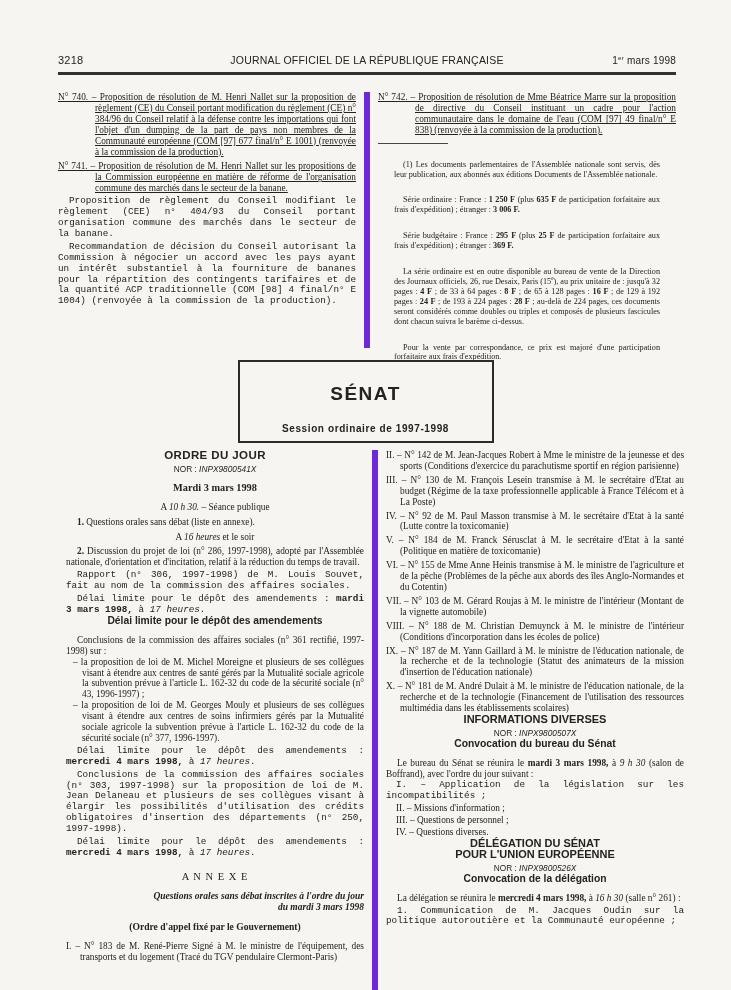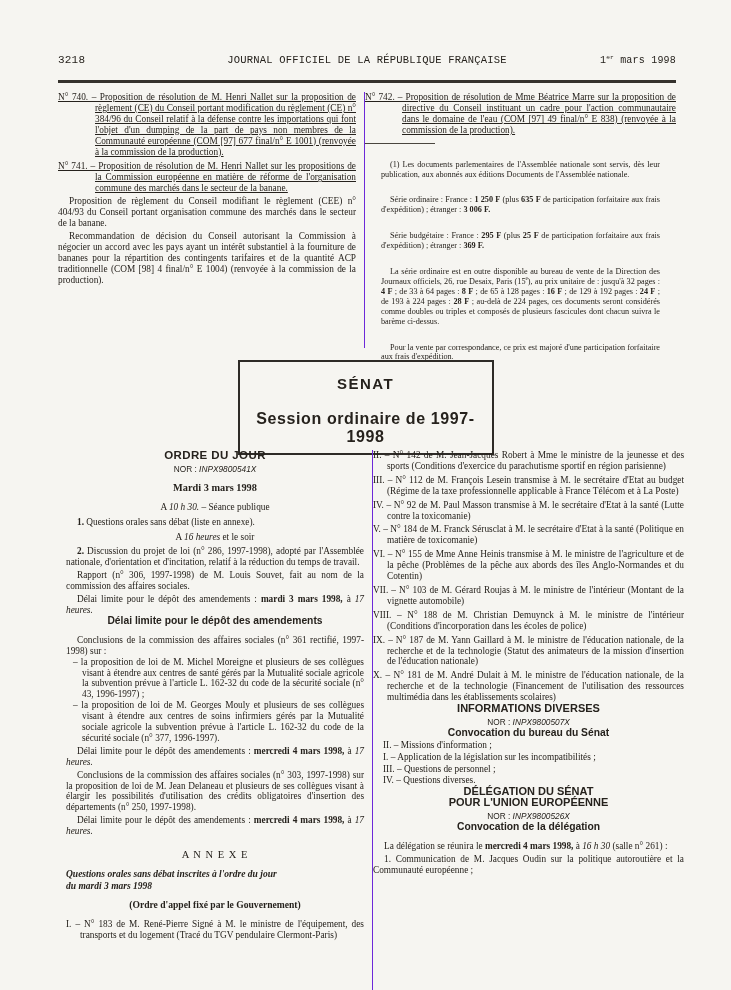--- a/index.html
+++ b/index.html
@@ -12,72 +12,72 @@
   }
   
   .s-b{font-weight:700;}
   .s-i{font-style:italic;}
   .s-p{vertical-align:super;font-size:0.62em;line-height:0;}
 
   
   .header{
     position:absolute;top:54px;left:58px;width:618px;
     display:flex;align-items:baseline;
-    padding-bottom:14px;border-bottom:3px solid #35322d;
-    font-family:Liberation Mono, monospace;
+    padding-bottom:6px;border-bottom:3px solid #35322d;
+    font-family:Liberation Sans, sans-serif;
     font-size:10.5px;letter-spacing:.2px;
   }
   .header .hl{flex:1;text-align:left;font-size:11px;}
   .header .hc{flex:3;text-align:center;}
   .header .hr{flex:1;text-align:right;font-size:10px;}
 
   
   .cols{position:absolute;left:58px;width:618px;display:flex;align-items:stretch;}
   .top-cols{top:92px;height:256px;}
   .bottom-cols{top:450px;height:560px;overflow:hidden;margin-left:8px;}
   .col{box-sizing:border-box;font-size:9.3px;line-height:10.9px;text-align:justify;}
   .col-l{width:306px;padding-right:8px;}
-  .col-r{flex:1;border-left:1px solid #6d28d9;}
+  .col-r{flex:1;border-left:6px solid #6d28d9;padding-left:8px;}
 
   p{margin:0;}
   .jp{text-indent:11px;}
   .hang{padding-left:37px;text-indent:-37px;text-decoration:underline;}
   .hang-sm{padding-left:14px;text-indent:-14px;}
   .dash{padding-left:16px;text-indent:-9px;}
-  .mt-xs{margin-top:2px;}
+  .mt-xs{margin-top:2px;font-family:Liberation Mono, monospace;}
   .mt-sm{margin-top:4px;}
   .mt-md{margin-top:8px;}
   .mt-lg{margin-top:13px;}
   .mt-xl{margin-top:17px;}
   .center{text-align:center;text-indent:0;}
 
   
   .fn-rule{width:70px;border-top:1px solid #4a463f;margin:7px 0 4px 0;}
   .fn{font-size:8.2px;line-height:9.9px;}
   .fn p{text-indent:9px;margin:16px;}
 
   
   .h-sans{font-family:"Liberation Sans","DejaVu Sans",sans-serif;font-weight:700;text-align:center;margin:0;}
   .h-lg{font-size:11.5px;letter-spacing:.4px;}
   .h-md{font-size:11px;}
   .h-sm{font-size:10.3px;}
   .nor{font-family:"Liberation Sans","DejaVu Sans",sans-serif;font-size:8.3px;text-align:center;margin:3px 0 0 0;}
   .serif-bold{font-weight:700;text-align:center;font-size:10.3px;}
   .annexe-h{text-align:center;font-size:10.5px;letter-spacing:1px;}
-  .annexe-sub{text-align:left;font-weight:700;font-style:italic;font-size:9.5px;line-height:11.5px;}
+  .annexe-sub{text-align:right;font-weight:700;font-style:italic;font-size:9.5px;line-height:11.5px;}
   .annexe-appel{text-align:center;font-weight:700;font-size:9.6px;}
 
   
   .senat-box{
     position:absolute;top:360px;left:50%;transform:translateX(-50%);
     width:256px;border:2px solid #2e2b27;background:transparent;
     text-align:center;padding:5px 4px 7px 4px;box-sizing:border-box;
   }
-  .senat-title{font-family:"Liberation Sans","DejaVu Sans",sans-serif;font-weight:700;font-size:15px;letter-spacing:1.5px;margin:8px;}
-  .senat-sub{font-family:"Liberation Sans","DejaVu Sans",sans-serif;font-weight:700;font-size:16px;letter-spacing:.6px;margin:18px 0 0 0;}
+  .senat-title{font-family:"Liberation Sans","DejaVu Sans",sans-serif;font-weight:700;font-size:19px;letter-spacing:1.5px;margin:16px;}
+  .senat-sub{font-family:"Liberation Sans","DejaVu Sans",sans-serif;font-weight:700;font-size:10px;letter-spacing:.6px;margin:18px 0 0 0;}
 
   .q-item{margin-top:3px;}
   .sub-item{text-indent:10px;margin-top:1px;}
 </style>
 </head>
 <body>
 
 <div class="page">
 
   <div class="header">
@@ -133,34 +133,35 @@
       <p class="jp mt-xs"><span>Délai limite pour le dépôt des amendements : </span><span class="s-b">mercredi 4 mars 1998,</span><span> à </span><span class="s-i">17 heures.</span></p>
 
       <p class="annexe-h mt-lg">A N N E X E</p>
       <p class="annexe-sub mt-md"><span>Questions orales sans débat inscrites à l'ordre du jour</span><br><span>du mardi 3 mars 1998</span></p>
       <p class="annexe-appel mt-md">(Ordre d'appel fixé par le Gouvernement)</p>
       <p class="hang-sm mt-md">I. – N° 183 de M. René-Pierre Signé à M. le ministre de l'équipement, des transports et du logement (Tracé du TGV pendulaire Clermont-Paris)</p>
     </div>
 
     <div class="col col-r">
       <p class="hang-sm">II. – N° 142 de M. Jean-Jacques Robert à Mme le ministre de la jeunesse et des sports (Conditions d'exercice du parachutisme sportif en région parisienne)</p>
-      <p class="hang-sm q-item">III. – N° 112 de M. François Lesein transmise à M. le secrétaire d'Etat au budget (Régime de la taxe professionnelle applicable à France Télécom et à La Poste)</p>
+      <p class="hang-sm q-item">III. – N° 130 de M. François Lesein transmise à M. le secrétaire d'Etat au budget (Régime de la taxe professionnelle applicable à France Télécom et à La Poste)</p>
       <p class="hang-sm q-item">IV. – N° 92 de M. Paul Masson transmise à M. le secrétaire d'Etat à la santé (Lutte contre la toxicomanie)</p>
       <p class="hang-sm q-item">V. – N° 184 de M. Franck Sérusclat à M. le secrétaire d'Etat à la santé (Politique en matière de toxicomanie)</p>
       <p class="hang-sm q-item">VI. – N° 155 de Mme Anne Heinis transmise à M. le ministre de l'agriculture et de la pêche (Problèmes de la pêche aux abords des îles Anglo-Normandes et du Cotentin)</p>
       <p class="hang-sm q-item">VII. – N° 103 de M. Gérard Roujas à M. le ministre de l'intérieur (Montant de la vignette automobile)</p>
       <p class="hang-sm q-item">VIII. – N° 188 de M. Christian Demuynck à M. le ministre de l'intérieur (Conditions d'incorporation dans les écoles de police)</p>
       <p class="hang-sm q-item">IX. – N° 187 de M. Yann Gaillard à M. le ministre de l'éducation nationale, de la recherche et de la technologie (Statut des animateurs de la mission d'insertion de l'éducation nationale)</p>
       <p class="hang-sm q-item">X. – N° 181 de M. André Dulait à M. le ministre de l'éducation nationale, de la recherche et de la technologie (Financement de l'utilisation des ressources multimédia dans les établissements scolaires)</p>
 
       <h3 class="h-sans h-md mt-xl">INFORMATIONS DIVERSES</h3>
       <p class="nor"><span>NOR : </span><span class="s-i">INPX9800507X</span></p>
       <h4 class="h-sans h-sm mt-lg">Convocation du bureau du Sénat</h4>
+      <p class="jp mt-md"><span>Le bureau du Sénat se réunira le </span><span class="s-b">mardi 3 mars 1998,</span><span> à </span><span class="s-i">9 h 30</span><span> (salon de Boffrand), avec l'ordre du jour suivant :</span></p>
+      <p class="sub-item mt-xs">I. – Application de la législation sur les incompatibilités ;</p>
       <p class="sub-item">II. – Missions d'information ;</p>
-      <p class="sub-item mt-xs">I. – Application de la législation sur les incompatibilités ;</p>
       <p class="sub-item">III. – Questions de personnel ;</p>
       <p class="sub-item">IV. – Questions diverses.</p>
 
       <h3 class="h-sans h-md mt-xl"><span>DÉLÉGATION DU SÉNAT</span><br><span>POUR L'UNION EUROPÉENNE</span></h3>
       <p class="nor"><span>NOR : </span><span class="s-i">INPX9800526X</span></p>
       <h4 class="h-sans h-sm mt-lg">Convocation de la délégation</h4>
       <p class="jp mt-md"><span>La délégation se réunira le </span><span class="s-b">mercredi 4 mars 1998,</span><span> à </span><span class="s-i">16 h 30</span><span> (salle n° 261) :</span></p>
       <p class="jp mt-xs">1. Communication de M. Jacques Oudin sur la politique autoroutière et la Communauté européenne ;</p>
     </div>
   </div>

